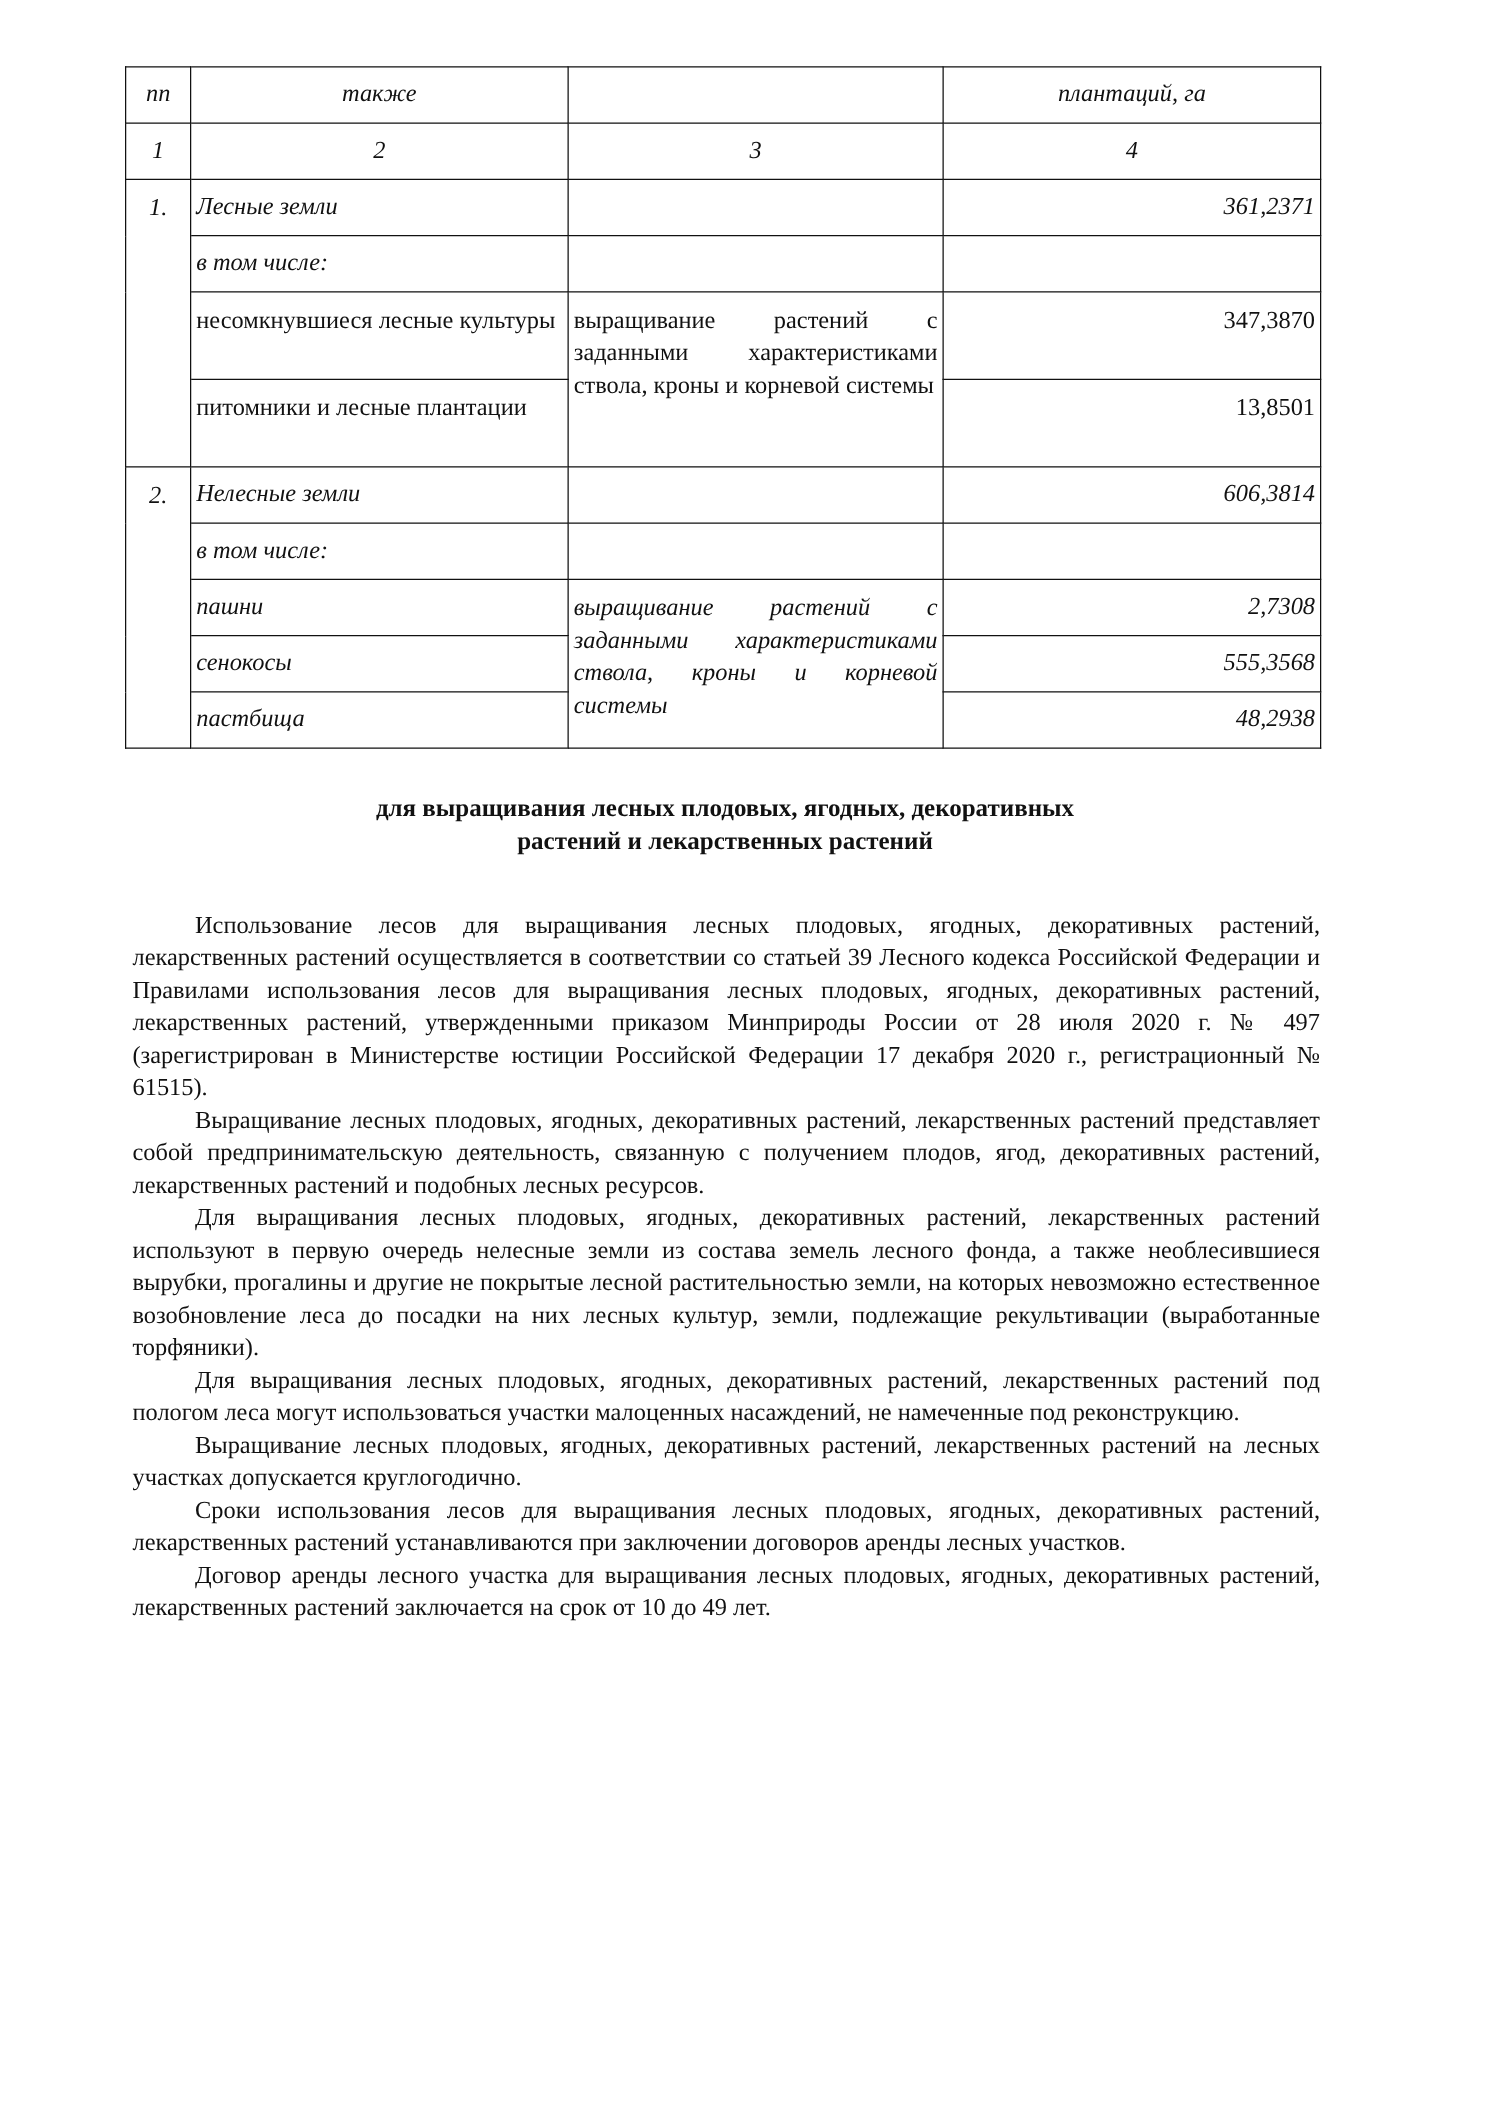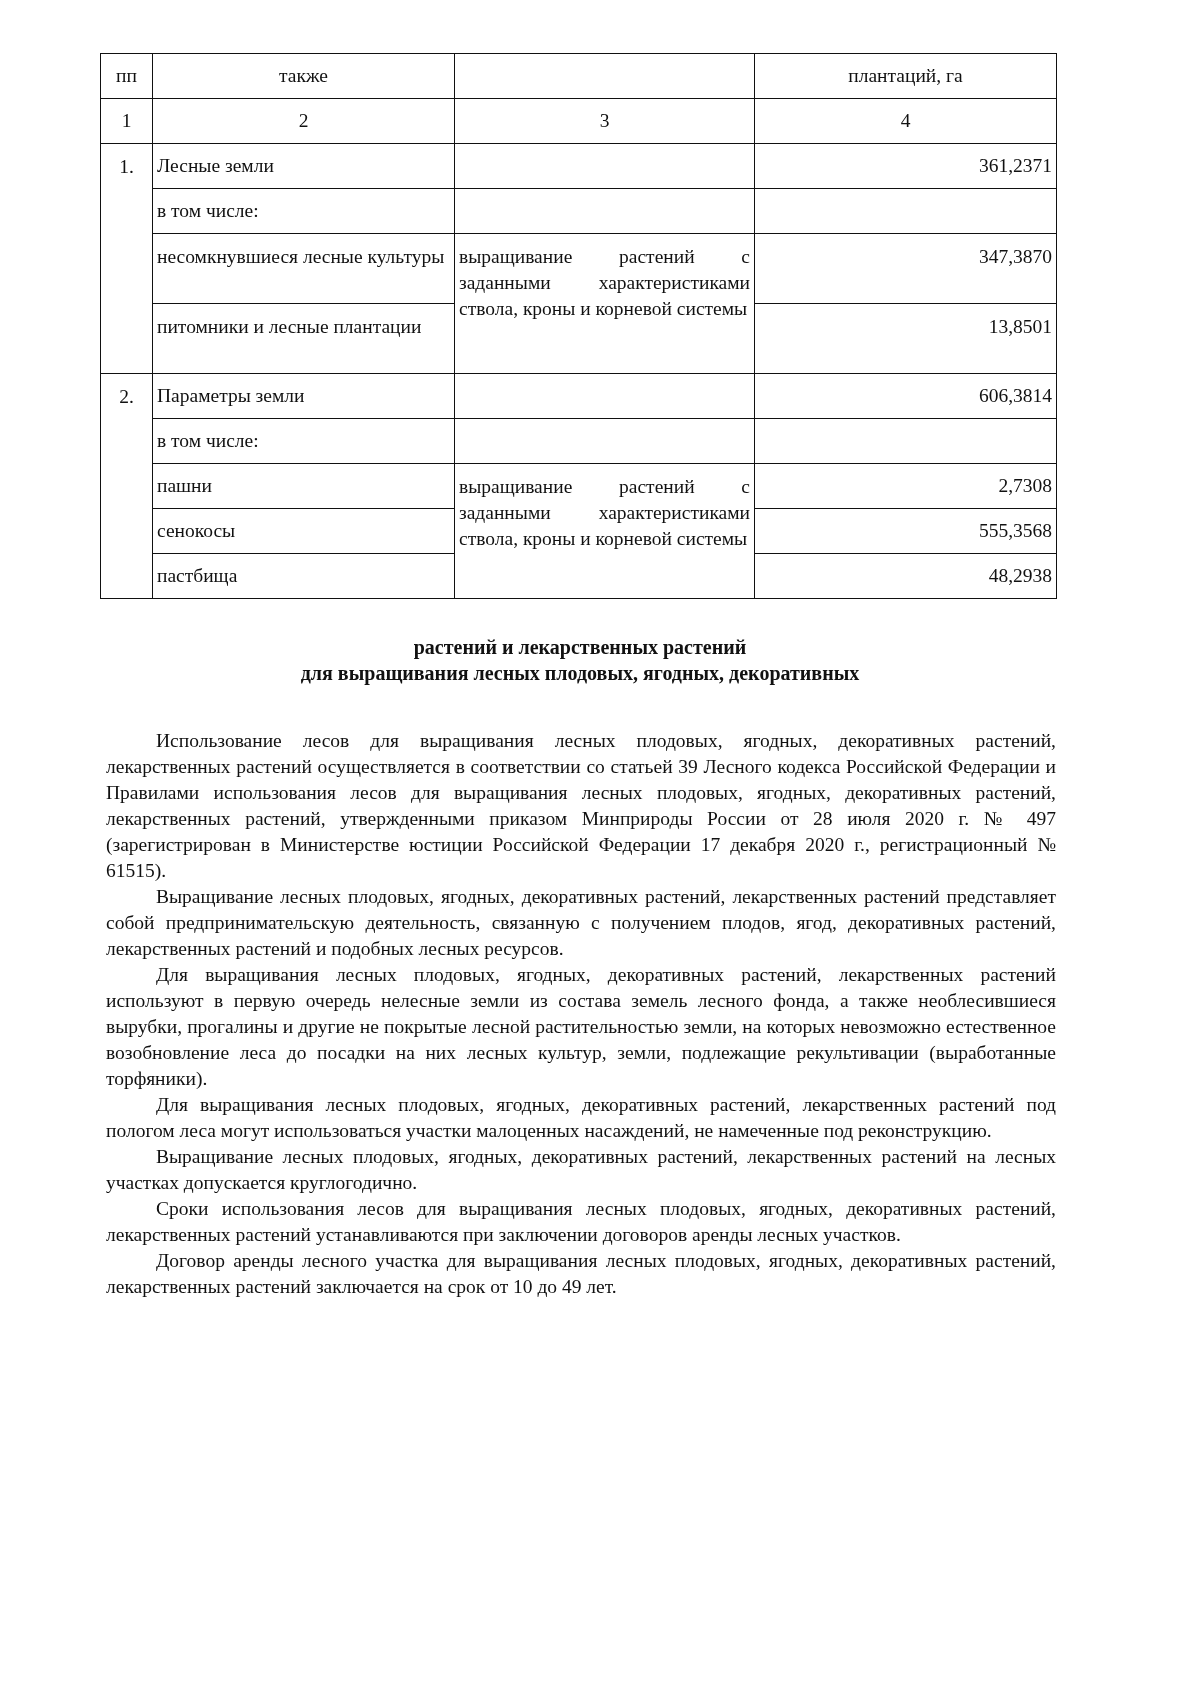--- a/index.html
+++ b/index.html
@@ -8,21 +8,21 @@
   .tbl { position: absolute; left: 100px; top: 53px; border-collapse: collapse;
          table-layout: fixed; width: 956px; font-size: 19.5px; line-height: 26px; }
   .tbl td { border: 1.5px solid #111; padding: 0 4px; vertical-align: middle; }
   .tbl col.c1 { width: 52px; } .tbl col.c2 { width: 302px; }
   .tbl col.c3 { width: 300px; } .tbl col.c4 { width: 302px; }
   .ctr { text-align: center; }
   .num { text-align: right; }
   .just { text-align: justify; text-align-last: left; }
   .topnum { vertical-align: top !important; padding-top: 10px !important; }
   .topall { vertical-align: top !important; padding-top: 10px !important; }
-  .h46 { height: 45px; }
+  .h46 { height: 45px; font-style: italic; }
   .h71 { height: 70px; }
   .heading { position: absolute; left: 100px; width: 960px; top: 634px; text-align: center;
              font-weight: bold; font-size: 20px; line-height: 26px; }
   .body { position: absolute; left: 106px; width: 950px; top: 728px; font-size: 19.5px;
           line-height: 26px; }
   .body p { margin: 0; text-indent: 50px; text-align: justify; }
 </style>
 </head>
 <body>
 
@@ -63,21 +63,21 @@
     <td class="just topall" rowspan="2">выращивание растений с заданными характеристиками ствола, кроны и корневой системы</td>
     <td class="num topall">347,3870</td>
   </tr>
   <tr class="h71">
     <td class="just topall">питомники и лесные плантации</td>
     <td class="num topall">13,8501</td>
   </tr>
 
   <tr class="h46">
     <td class="ctr topnum" rowspan="5">2.</td>
-    <td>Параметры земли</td>
+    <td>Нелесные земли</td>
     <td></td>
     <td class="num">606,3814</td>
   </tr>
   <tr class="h46">
     <td>в том числе:</td>
     <td></td>
     <td></td>
   </tr>
   <tr class="h46">
     <td>пашни</td>
@@ -89,22 +89,22 @@
     <td class="num">555,3568</td>
   </tr>
   <tr class="h46">
     <td>пастбища</td>
     <td class="num">48,2938</td>
   </tr>
 </tbody>
   </table>
 
 <div class="heading">
+  <div>для выращивания лесных плодовых, ягодных, декоративных</div>
   <div>растений и лекарственных растений</div>
-  <div>для выращивания лесных плодовых, ягодных, декоративных</div>
 </div>
 
 <div class="body">
   <p>Использование лесов для выращивания лесных плодовых, ягодных, декоративных растений, лекарственных растений осуществляется в соответствии со статьей 39 Лесного кодекса Российской Федерации и Правилами использования лесов для выращивания лесных плодовых, ягодных, декоративных растений, лекарственных растений, утвержденными приказом Минприроды России от 28 июля 2020 г. № 497 (зарегистрирован в Министерстве юстиции Российской Федерации 17 декабря 2020 г., регистрационный № 61515).</p>
   <p>Выращивание лесных плодовых, ягодных, декоративных растений, лекарственных растений представляет собой предпринимательскую деятельность, связанную с получением плодов, ягод, декоративных растений, лекарственных растений и подобных лесных ресурсов.</p>
   <p>Для выращивания лесных плодовых, ягодных, декоративных растений, лекарственных растений используют в первую очередь нелесные земли из состава земель лесного фонда, а также необлесившиеся вырубки, прогалины и другие не покрытые лесной растительностью земли, на которых невозможно естественное возобновление леса до посадки на них лесных культур, земли, подлежащие рекультивации (выработанные торфяники).</p>
   <p>Для выращивания лесных плодовых, ягодных, декоративных растений, лекарственных растений под пологом леса могут использоваться участки малоценных насаждений, не намеченные под реконструкцию.</p>
   <p>Выращивание лесных плодовых, ягодных, декоративных растений, лекарственных растений на лесных участках допускается круглогодично.</p>
   <p>Сроки использования лесов для выращивания лесных плодовых, ягодных, декоративных растений, лекарственных растений устанавливаются при заключении договоров аренды лесных участков.</p>
   <p>Договор аренды лесного участка для выращивания лесных плодовых, ягодных, декоративных растений, лекарственных растений заключается на срок от 10 до 49 лет.</p>

